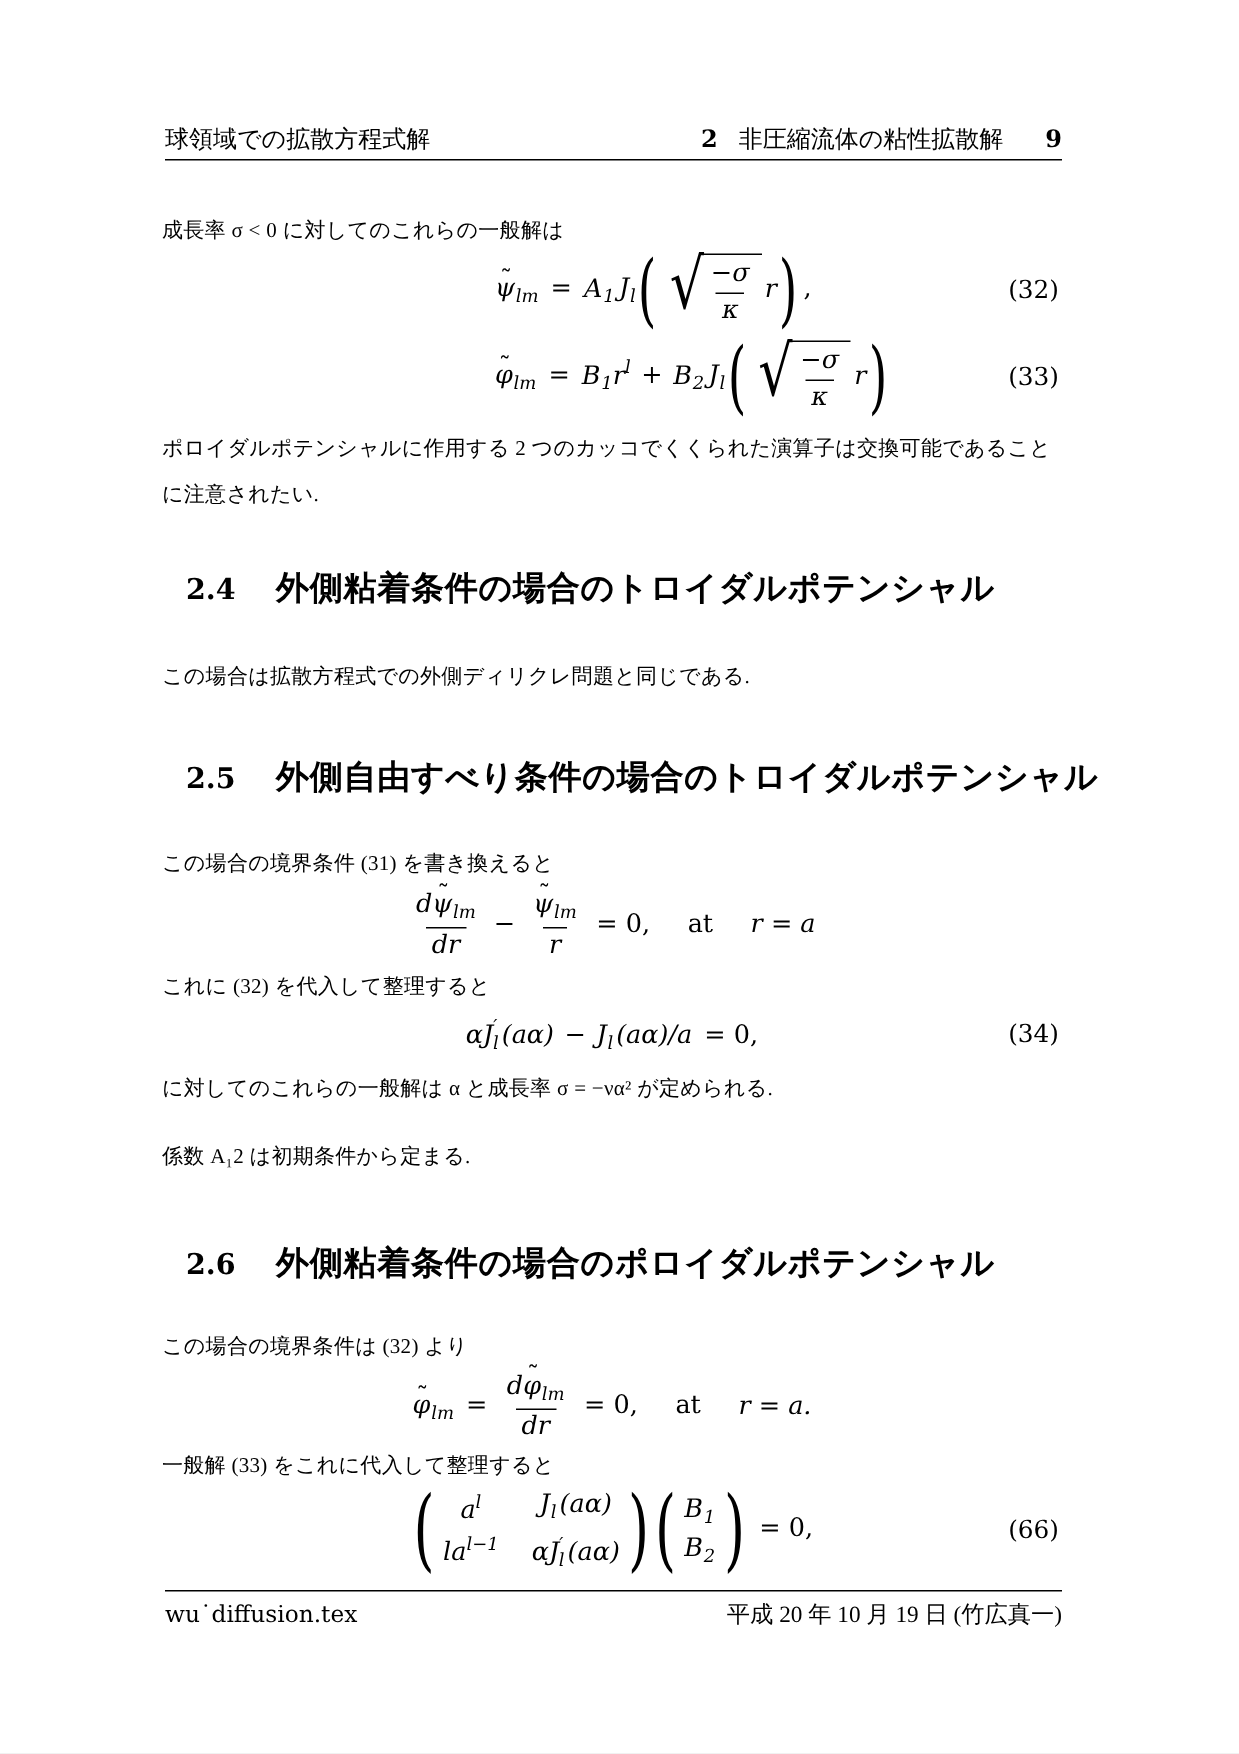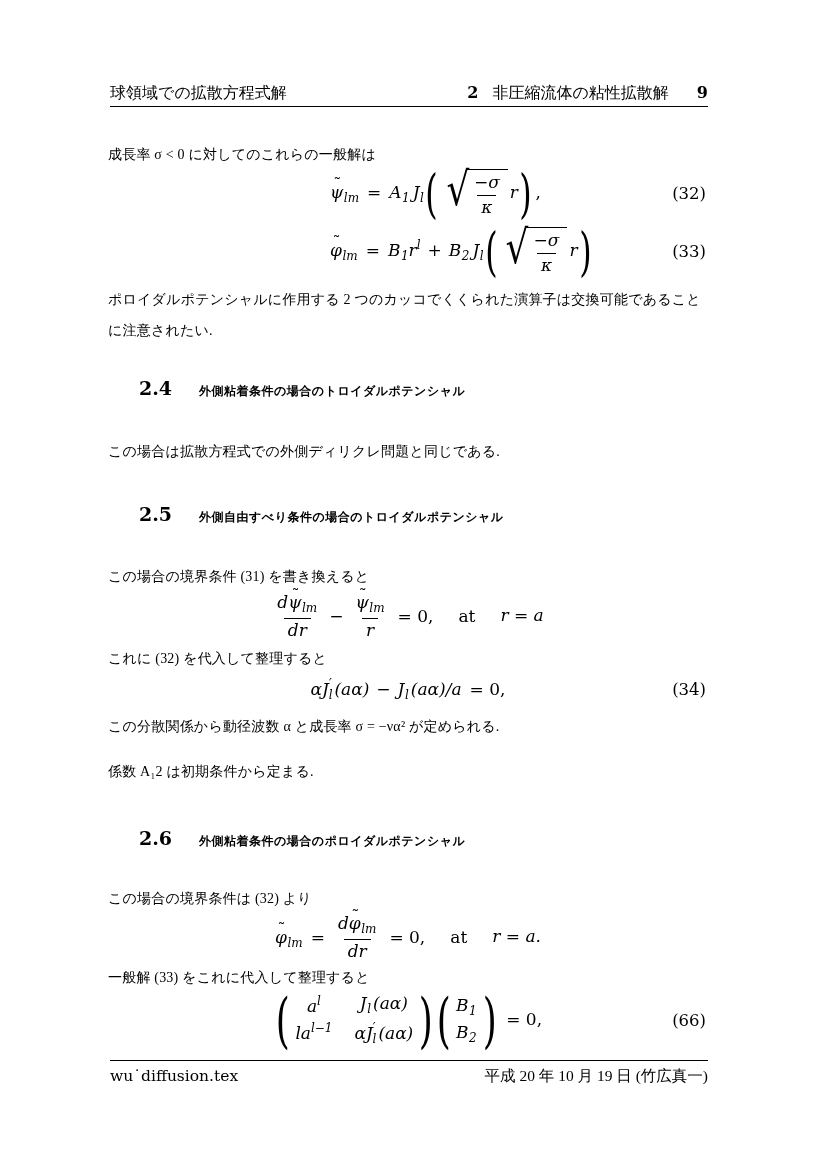--- a/index.html
+++ b/index.html
@@ -24,22 +24,22 @@
     display:flex; justify-content:space-between; align-items:baseline;
     font-size:15.5px;
   }
   .footer .f-left { font-family:"DejaVu Serif",serif;text-align:center; }
   
   .para {
     position:absolute; left:108px; width:602px; margin:0;
     font-size:14px; line-height:31px; letter-spacing:0.2px;
   }
   .sec { position:absolute; left:124px; display:flex; align-items:baseline; white-space:nowrap; }
-  .sec-num  { font-family:"DejaVu Serif",serif; font-weight:bold; font-size:19px;margin-left:15px; }
-  .sec-title{ font-family:Liberation Sans, sans-serif; font-weight:bold; font-size:12px; margin-left:27px; letter-spacing:0.5px; }
+  .sec-num  { font-family:"DejaVu Serif",serif; font-weight:bold; font-size:19px; }
+  .sec-title{ font-family:Liberation Sans, sans-serif; font-weight:bold; font-size:22px; margin-left:27px; letter-spacing:0.5px; }
   
   .eq {
     position:absolute; left:108px; width:600px; box-sizing:border-box;
     display:flex; align-items:center; justify-content:center;
     font-family:"DejaVu Serif",serif; font-size:17px;
   }
   .eq.align-eq { justify-content:flex-start; padding-left:222px; }
   .eqline { display:inline-block; white-space:nowrap; line-height:1; }
   .tag { position:absolute; right:2px; top:50%; transform:translateY(-50%); font-size:16.5px; line-height:normal; }
   .mvar { font-style:italic; }
@@ -136,21 +136,21 @@
         </span><span class="mzero mrm">= 0,</span><span class="mat-word mrm">at</span><span class="mvar">r = a</span></span>
   </div>
 
   <p class="para" style="top:643px">これに (32) を代入して整理すると</p>
 
   <div class="eq" style="top:672px;height:34px">
     <span class="eqline"><span class="mvar">α</span><span class="mvar">J</span><span class="msup tight">′</span><span class="msub">l</span><span class="mvar" style="margin-left:2px">(aα)</span><span class="mop mrm">−</span><span class="mvar">J</span><span class="msub">l</span><span class="mvar" style="margin-left:2px">(aα)</span><span class="mvar">/a</span><span class="mzero mrm">= 0,</span></span>
     <span class="tag">(34)</span>
   </div>
 
-  <p class="para" style="top:711px">この分散関係から動径波数 α と成長率 σ = −να² が定められる.</p>
+  <p class="para" style="top:711px">に対してのこれらの一般解は α と成長率 σ = −να² が定められる.</p>
   <p class="para" style="top:756px">係数 A₁2 は初期条件から定まる.</p>
 
   <div class="sec" style="top:827px">
     <span class="sec-num">2.6</span>
     <span class="sec-title">外側粘着条件の場合のポロイダルポテンシャル</span>
   </div>
   <p class="para" style="top:883px">この場合の境界条件は (32) より</p>
 
   <div class="eq" style="top:911px;height:54px">
     <span class="eqline"><span class="accent"><span class="acc">˜</span><span class="mvar">φ</span></span><span class="msub">lm</span><span class="mo mrm">=</span><span class="frac">

